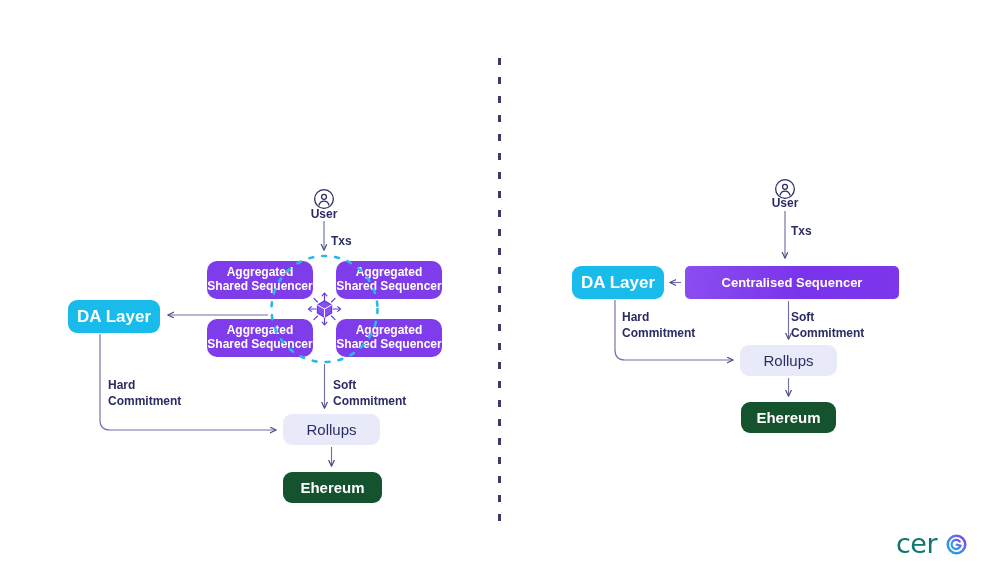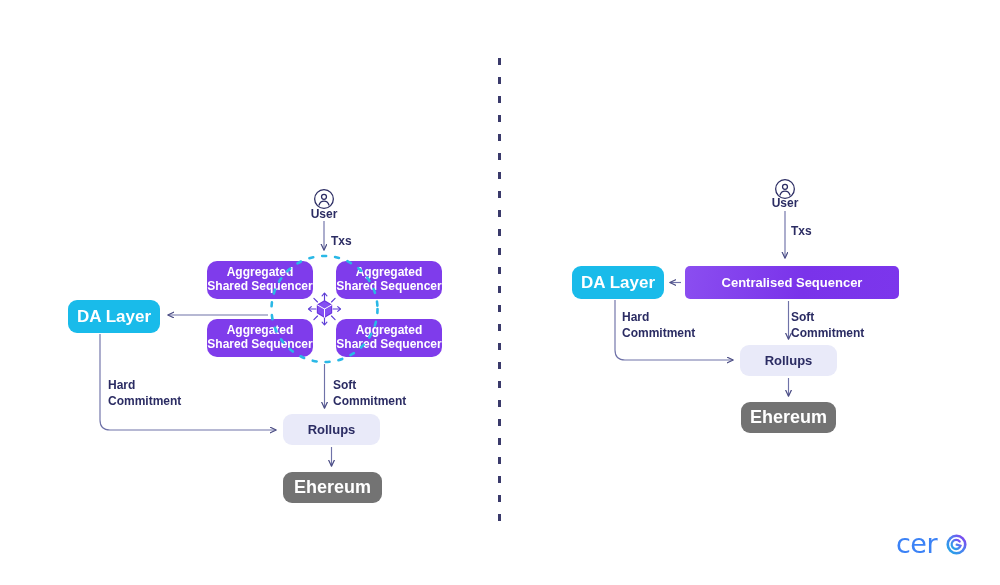--- a/index.html
+++ b/index.html
@@ -78,28 +78,28 @@
   .node-central {
     background: linear-gradient(100deg, #8b4ef0 0%, #7a33ea 55%, #7c36ec 100%);
     color: #ffffff;
     font-size: 13px;
     font-weight: 700;
     border-radius: 5px;
   }
   .node-rollups {
     background: #e9eaf9;
     color: #2b2c63;
-    font-size: 13px;
-    font-weight: 700;
+    font-size: 15px;
+    font-weight: 400;
     border-radius: 9px;
   }
   .node-eth {
-    background: #737373;
-    color: #ffffff;
-    font-size: 18px;
+    background: #14532d;
+    color: #ffffff;
+    font-size: 15px;
     font-weight: 700;
     border-radius: 9px;
   }
 
   
   .caption {
     color: #2b2c63;
     font-size: 12px;
     font-weight: 700;
     line-height: 1.32;
@@ -130,21 +130,21 @@
     top: 530px;
     width: 80px;
     height: 30px;
   }
   .logo-text {
     position: absolute;
     left: 0;
     top: -2px;
     font-size: 27px;
     font-weight: 400;
-    color: #3b82f6;
+    color: #0f766e;
     letter-spacing: -0.5px;
     font-family: "DejaVu Sans", sans-serif;
   }
   .logo-mark {
     position: absolute;
     left: 50px;
     top: 4px;
   }
 </style>
 </head>

